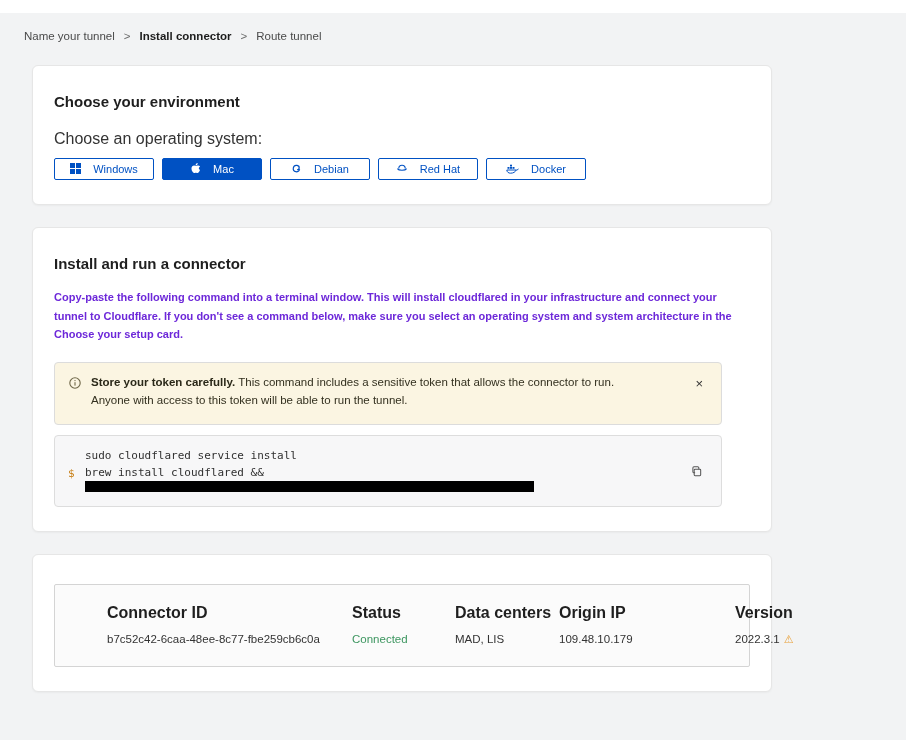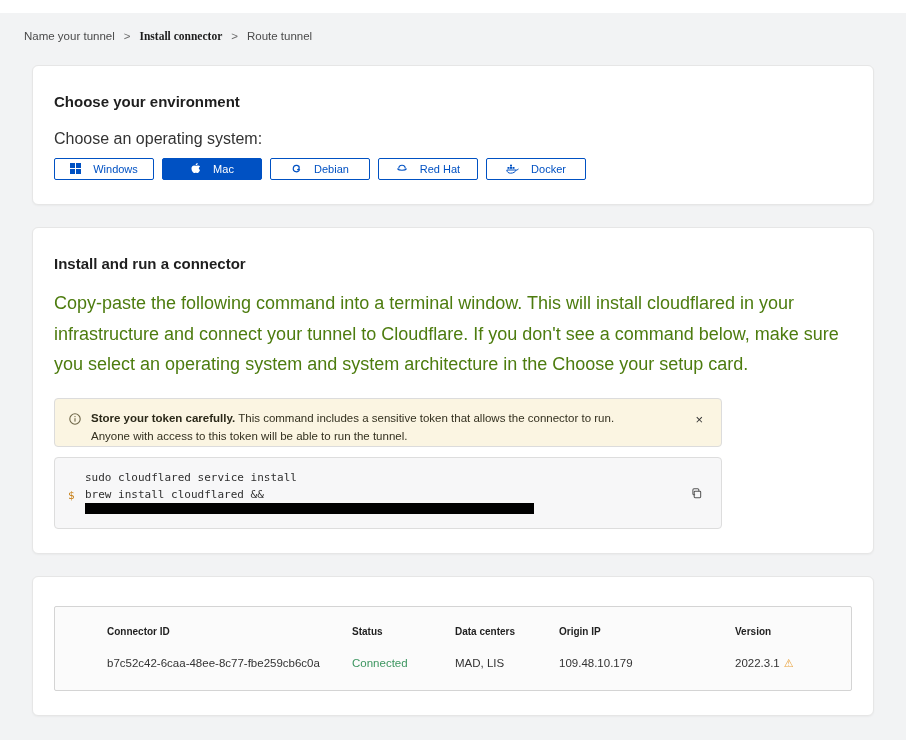--- a/index.html
+++ b/index.html
@@ -20,29 +20,29 @@
   }
   .top-strip{height:13px;background:#ffffff;}
   .breadcrumb{
     padding:17px 0 0 24px;
     font-size:11.5px;
     color:#4a4a4a;
     display:flex;
     align-items:center;
   }
   .crumb{cursor:pointer;}
-  .crumb.active{font-weight:700;color:#1c1c1c;font-family:Liberation Serif, serif;}
+  .crumb.active{font-weight:700;color:#1c1c1c;}
   .sep{margin:0 9px;color:#6b6b6b;}
   .card{
     background:#ffffff;
     border:1px solid #e6e6e6;
     border-radius:6px;
     box-shadow:0 1px 2px rgba(0,0,0,.04);
     margin:0 32px 22px 32px;
-    width:842px;
+    width:740px;
     padding:27px 21px 24px 21px;
   }
   .card:first-of-type{margin-top:23px;}
   .card-title{
     font-size:15px;
     font-weight:700;
     color:#1f1f1f;
     margin-bottom:20px;
   }
   .field-label{font-size:16px;color:#333;margin-bottom:10px;}
@@ -58,35 +58,36 @@
     border:1px solid var(--accent);
     border-radius:2px;
     color:var(--accent);
     font-size:11px;
     font-family:"Liberation Sans", sans-serif;
     cursor:pointer;
   }
   .os-btn.selected{background:var(--accent);color:#fff;border-color:var(--accent);}
   .os-btn svg{flex:0 0 auto;}
   .desc{
-    font-size:18px;
+    font-size:11px;
     line-height:1.7;
-    color:#4d7c0f;
+    color:#6d28d9;
     max-width:795px;
     margin:-4px 0 18px 0;
+    font-weight:bold;
   }
   .banner{
     width:668px;
     background:var(--warning-banner-bg);
     border:1px solid #dcdcdc;
     border-radius:4px;
     display:flex;
     align-items:flex-start;
     gap:10px;
-    padding:10px 12px 0 14px;
+    padding:10px 12px 14px 14px;
     margin-bottom:10px;
   }
   .banner-icon{color:#6e6648;margin-top:2px;}
   .banner-text{font-size:11.5px;line-height:1.6;color:#33301f;max-width:560px;}
   .banner-text strong{color:#2b2919;margin-right:3px;}
   .banner-close{
     margin-left:auto;
     background:none;border:none;cursor:pointer;
     font-size:13px;color:#333;line-height:1;padding:4px 6px;
   }
@@ -122,21 +123,21 @@
     border-radius:2px;
     background:#fbfbfb;
     padding:19px 10px 20px 52px;
     margin-top:2px;
   }
   .thead,.trow{
     display:grid;
     grid-template-columns:245px 103px 104px 176px 1fr;
     align-items:center;
   }
-  .thead{font-size:10px;font-weight:700;color:#1f1f1f;margin-bottom:20px;}
+  .thead{font-size:16px;font-weight:700;color:#1f1f1f;margin-bottom:11px;}
   .trow{font-size:11.5px;color:#333;margin-top:10px;}
   .cell-status{color:var(--status-connected);}
   .version-warning{color:var(--version-warning);margin-left:4px;font-size:11px;}
 </style>
 </head>
 <body>
 
 <div class="top-strip"></div>
 
 <nav class="breadcrumb">

